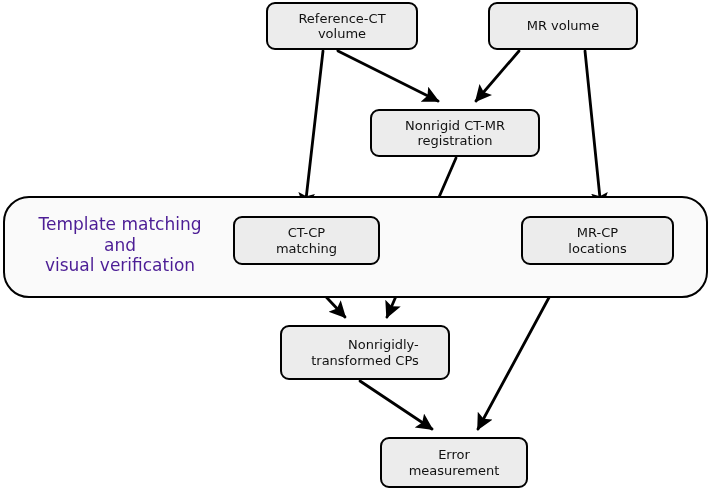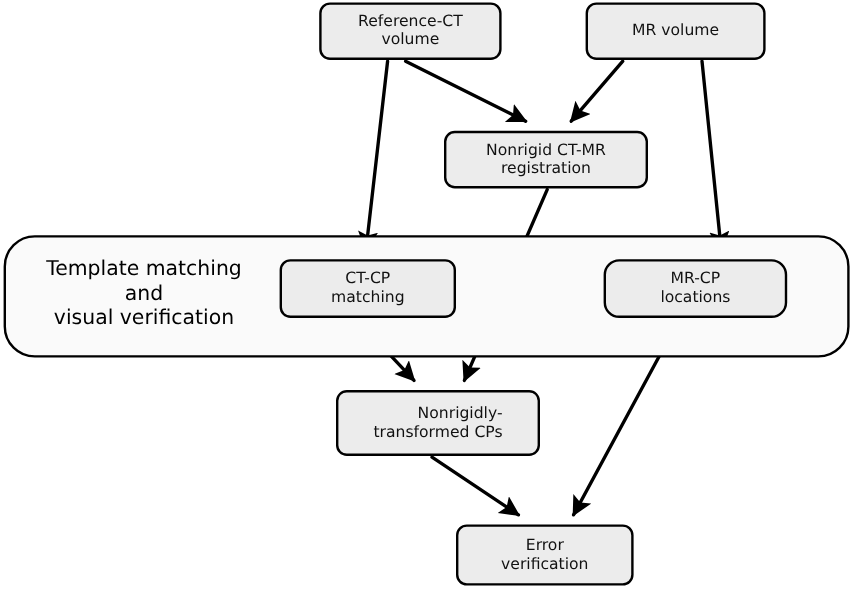--- a/index.html
+++ b/index.html
@@ -43,21 +43,21 @@
     position: absolute;
     box-sizing: border-box;
     background: #fafafa;
     border: 2.6px solid #000000;
     border-radius: 26px;
     z-index: 1;
   }
   .group-label {
     position: absolute;
     text-align: center;
-    color: #000000;
+    color: #4c1d95;
     font-size: 17px;
     line-height: 1.22;
     white-space: pre-line;
     z-index: 2;
   }
 </style>
 </head>
 <body>
 
 <div id="canvas">
@@ -85,20 +85,20 @@
 and
 visual verification</div>
 
   <div class="node" style="left: 266px; top: 2px; width: 152px; height: 48px;">Reference-CT
 volume</div>
   <div class="node" style="left: 370px; top: 109px; width: 170px; height: 48px;">Nonrigid CT-MR
 registration</div>
   <div class="node" style="left: 488px; top: 2px; width: 150px; height: 48px;">MR volume</div>
   <div class="node" style="left: 233px; top: 216px; width: 147px; height: 49px;">CT-CP
 matching</div>
-  <div class="node" style="left: 503px; top: 216px; width: 153px; height: 49px; border-radius: 13px;">MR-CP
+  <div class="node" style="left: 521px; top: 216px; width: 153px; height: 49px;">MR-CP
 locations</div>
   <div class="node" style="left: 280px; top: 325px; width: 170px; height: 55px; text-align: right;">Nonrigidly-
 transformed CPs</div>
   <div class="node" style="left: 380px; top: 437px; width: 148px; height: 51px;">Error
-verification</div>
+measurement</div>
 
 </div>
 
 </body></html>

